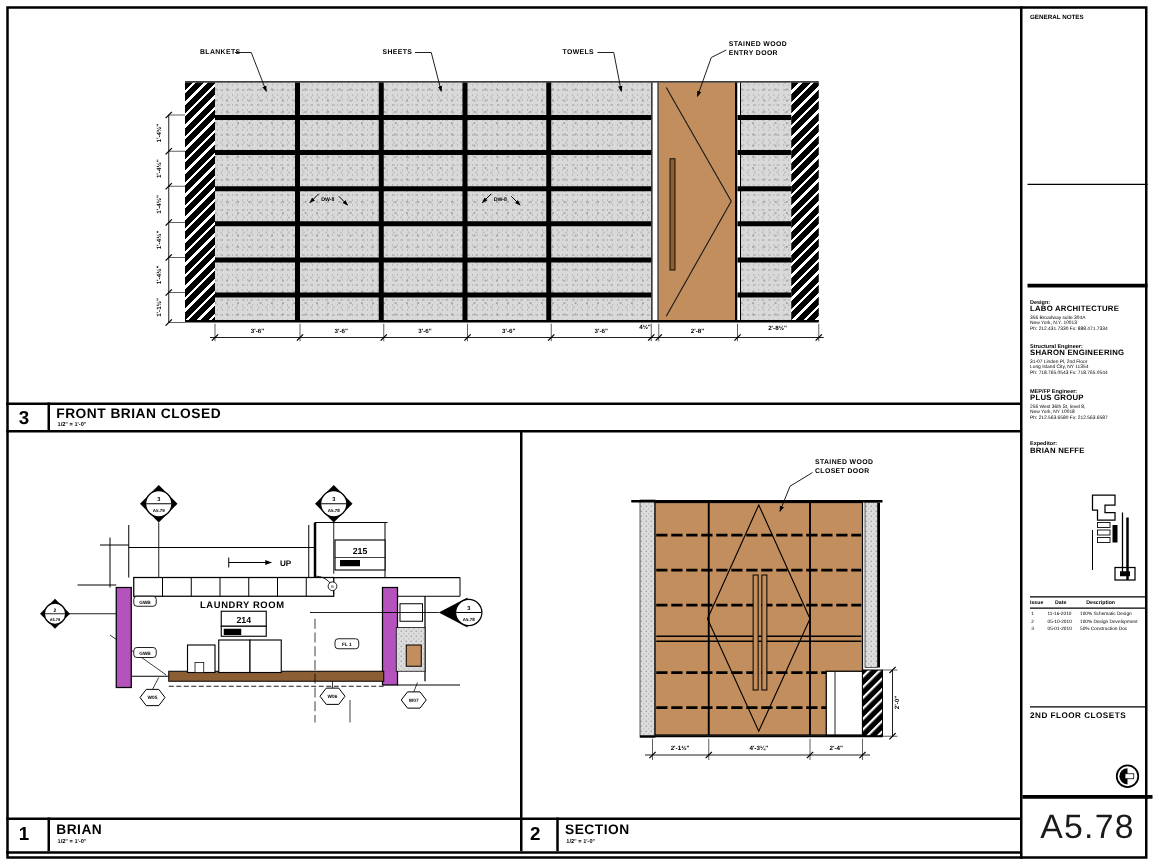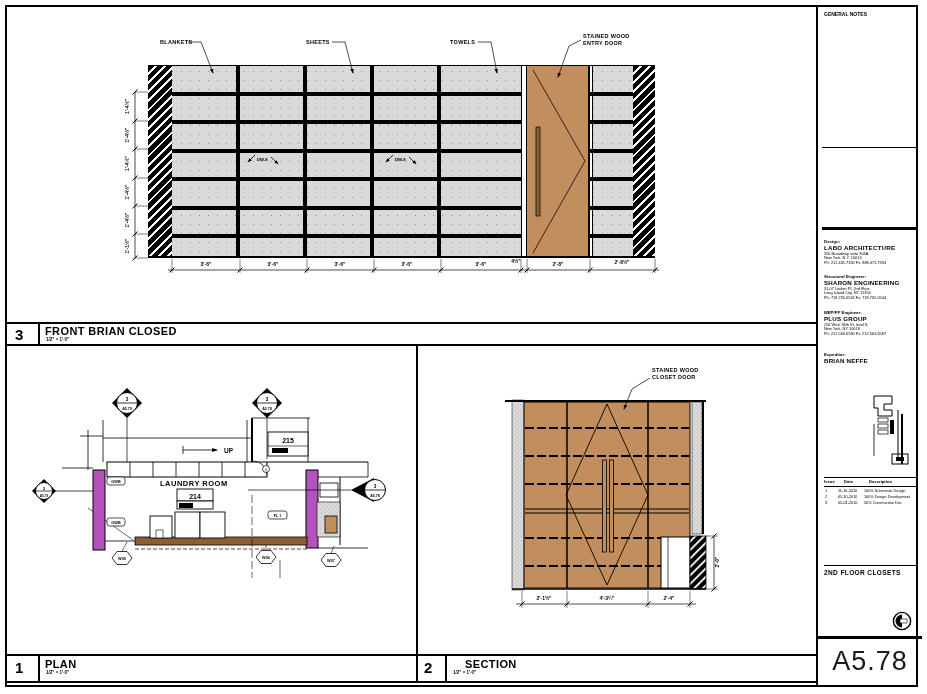--- a/index.html
+++ b/index.html
@@ -423,24 +423,24 @@
   <div class="lbl" style="left:652px;top:367px;">
     <div>STAINED WOOD</div>
     <div>CLOSET DOOR</div>
   </div>
 
   <div class="hline" style="left:5px;top:654px;width:812px;height:1.5px;"></div>
   <div class="hline" style="left:5px;top:681px;width:812px;height:1.5px;"></div>
   <div class="vline" style="left:38px;top:654px;width:1.5px;height:27px;"></div>
   <div class="vline" style="left:445px;top:654px;width:1.5px;height:27px;"></div>
   <div class="viewnum" style="left:15px;top:659px;">1</div>
-  <div class="viewtitle" style="left:45px;top:658px;">PLAN</div>
+  <div class="viewtitle" style="left:45px;top:658px;">BRIAN</div>
   <div class="viewscale" style="left:46px;top:670px;">1/2" = 1'-0"</div>
   <div class="viewnum" style="left:424px;top:659px;">2</div>
-  <div class="viewtitle" style="left:465px;top:658px;">SECTION</div>
+  <div class="viewtitle" style="left:452px;top:658px;">SECTION</div>
   <div class="viewscale" style="left:453px;top:670px;">1/2" = 1'-0"</div>
 
   <div>
     <div class="tb h" style="top:11px;font-weight:bold;font-size:5px;">GENERAL NOTES</div>
     <div class="hline" style="left:822px;top:147px;width:96px;height:1px;"></div>
     <div class="hline" style="left:822px;top:227px;width:96px;height:2.5px;"></div>
 
     <div class="tb" style="top:239px;">
       <div class="h">Design:</div>
       <div class="n">LABO ARCHITECTURE</div>

